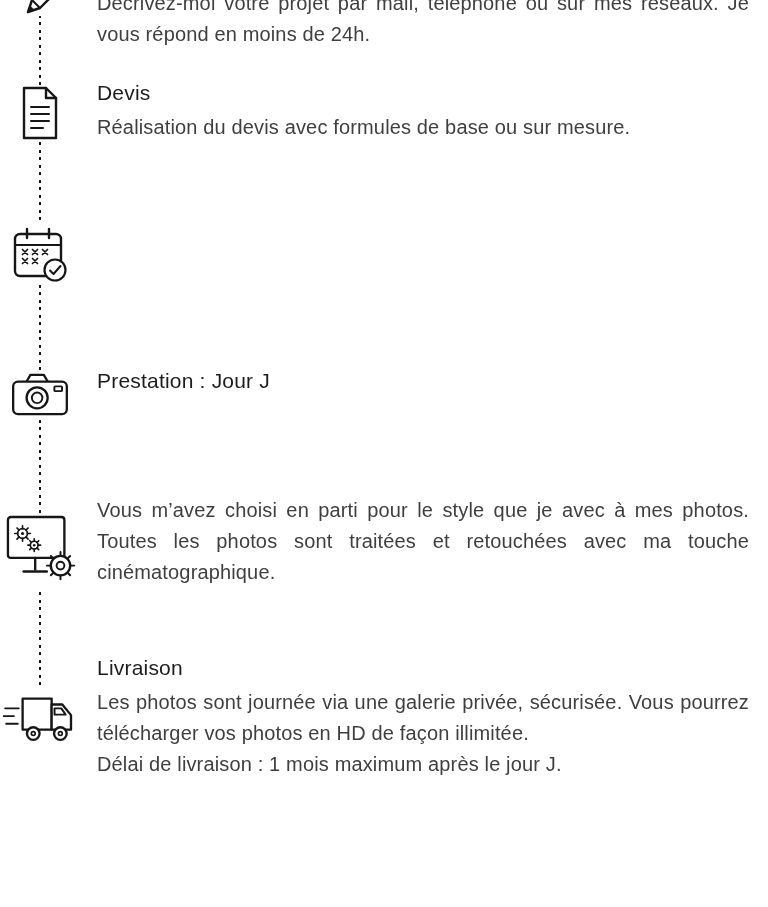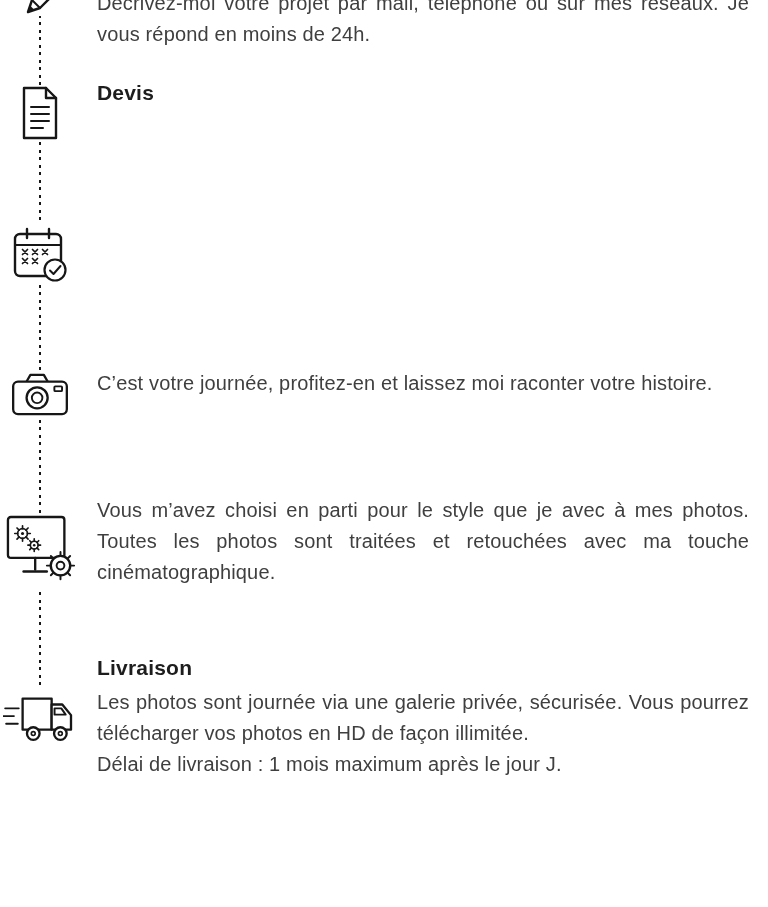--- a/index.html
+++ b/index.html
@@ -12,21 +12,21 @@
     position:absolute; left:39px; top:0; width:2px; height:710px;
     background-image:repeating-linear-gradient(to bottom,#161616 0 3px,transparent 3px 7.5px);
   }
   .icon {
     position:absolute; background:#ffffff;
     display:flex; align-items:center; justify-content:center;
   }
   .icon svg { display:block; }
   .step-text { position:absolute; left:97px; width:652px; }
   .step-title {
-    font-size:21px; line-height:26px; font-weight:700; color:#1d1d1d;
+    font-size:21px; line-height:26px; font-weight:400; color:#1d1d1d;
     letter-spacing:0.2px; margin-bottom:6px;
   }
   .step-body {
     font-size:20px; line-height:31px; color:#3f3f3f;
     text-align:justify; letter-spacing:0.15px;
   }
   
   .ln  { fill:none;    stroke:#161616; stroke-width:2.4; stroke-linecap:round; stroke-linejoin:round; }
   .lnf { fill:#ffffff; stroke:#161616; stroke-width:2.4; stroke-linecap:round; stroke-linejoin:round; }
   .ln2 { fill:none;    stroke:#161616; stroke-width:2;   stroke-linecap:round; stroke-linejoin:round; }
@@ -120,27 +120,28 @@
       <circle class="thin" cx="59" cy="46" r="2"></circle>
     </svg>
   </div>
 
   <section class="step-text" style="top:-12px">
     <p class="step-body">Décrivez-moi votre projet par mail, téléphone ou sur mes réseaux. Je vous répond en moins de 24h.</p>
   </section>
 
   <section class="step-text" style="top:80px">
     <h3 class="step-title">Devis</h3>
+    <p class="step-body">Réalisation du devis avec formules de base ou sur mesure.</p>
   </section>
 
   <section class="step-text" style="top:208px">
   </section>
 
   <section class="step-text" style="top:368px">
-    <p class="step-body">C’est votre journée, profitez-en et laissez moi raconter votre histoire.</p>
+    <h3 class="step-title">Prestation : Jour J</h3>
   </section>
 
   <section class="step-text" style="top:495px">
     <p class="step-body">Vous m’avez choisi en parti pour le style que je avec à mes photos. Toutes les photos sont traitées et retouchées avec ma touche cinématographique.</p>
   </section>
 
   <section class="step-text" style="top:655px">
     <h3 class="step-title">Livraison</h3>
     <p class="step-body">Les photos sont journée via une galerie privée, sécurisée. Vous pourrez télécharger vos photos en HD de façon illimitée.</p>
     <p class="step-body">Délai de livraison : 1 mois maximum après le jour J.</p>

